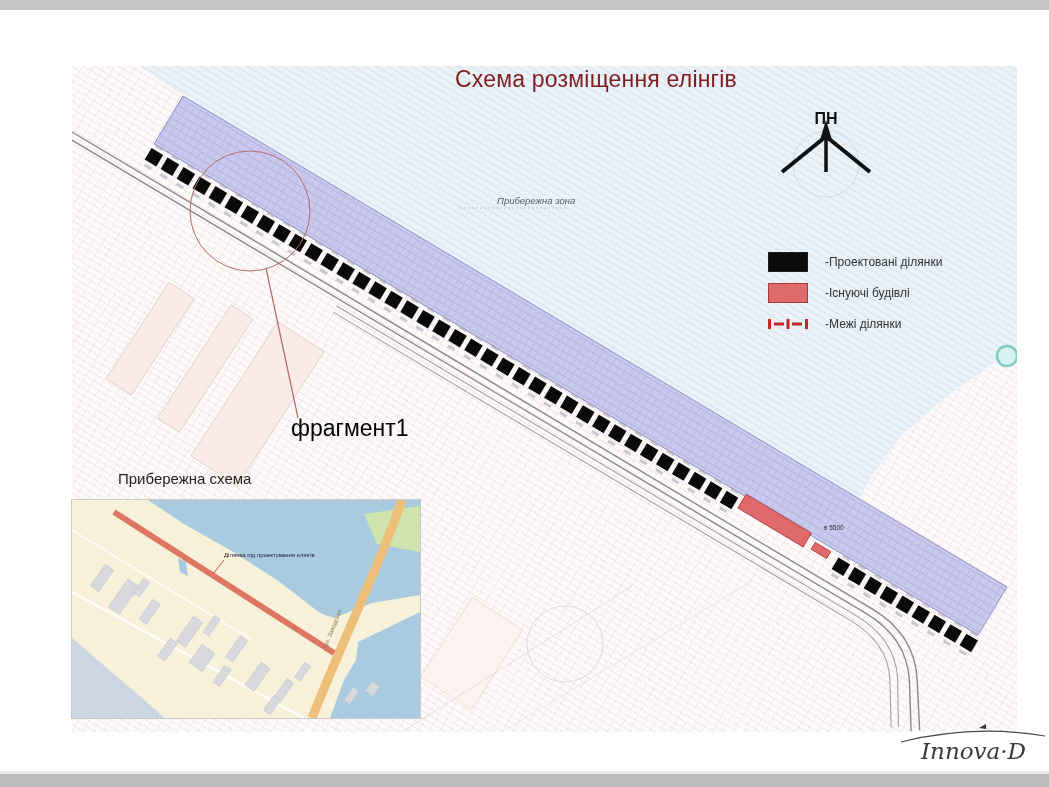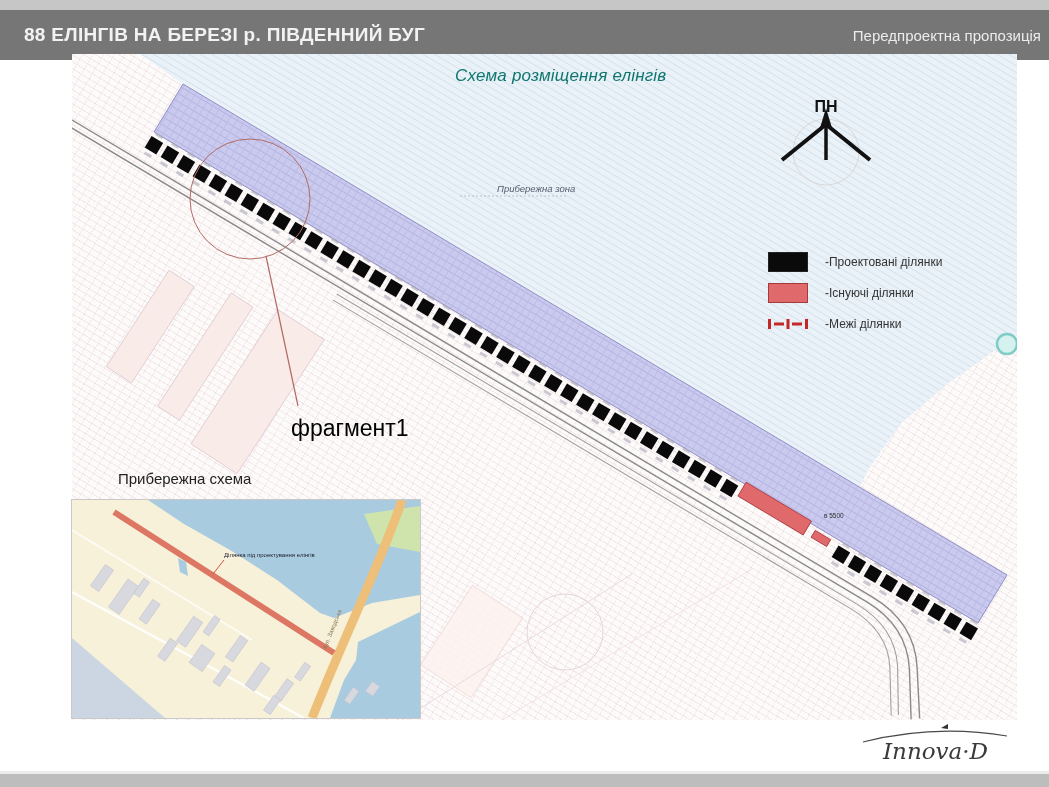--- a/index.html
+++ b/index.html
@@ -6,61 +6,57 @@
   .page{position:relative;width:1049px;height:787px;background:#ffffff;overflow:hidden;
         font-family:"Liberation Sans",sans-serif;}
   
   .top-strip{position:absolute;left:0;top:0;width:1049px;height:10px;background:#c6c6c6;}
   .header{position:absolute;left:0;top:10px;width:1049px;height:50px;background:#767676;
           display:flex;align-items:center;justify-content:space-between;box-sizing:border-box;
           padding:0 8px 0 24px;}
   .header .title{color:#f2f2f2;font-size:19px;font-weight:600;letter-spacing:.3px;}
   .header .subtitle{color:#ececec;font-size:15px;font-weight:400;}
   
-  .map-area{position:absolute;left:72px;top:54px;width:945px;height:666px;
+  .map-area{position:absolute;left:72px;top:66px;width:945px;height:666px;
     background:
       repeating-linear-gradient(31deg, rgba(214,160,160,0.20) 0 1px, rgba(0,0,0,0) 1px 6px),
       repeating-linear-gradient(121deg, rgba(190,170,215,0.16) 0 1px, rgba(0,0,0,0) 1px 9px),
       #fdfbfa; text-align: right;}
   .map-svg{position:absolute;left:0;top:0;}
-  .map-title{position:absolute;left:455px;top:66px;font-size:17px;color:#0f766e;letter-spacing:.2px;font-style:italic;}
+  .map-title{position:absolute;left:455px;top:66px;font-size:23px;color:#7f1d1d;letter-spacing:.2px;}
   .fragment-label{position:absolute;left:291px;top:415px;font-size:23px;color:#000000;}
   .inset-title{position:absolute;left:118px;top:470px;font-size:15px;color:#222;}
   .inset{position:absolute;left:72px;top:500px;width:348px;height:218px;background:#f7f1da;
          outline:1px solid #c9c9c9;}
   
   .legend{position:absolute;left:768px;top:252px;width:255px;}
   .legend-title{font-size:15px;color:#222;margin:8px 0 16px 42px;}
   .legend-row{display:flex;align-items:center;margin-bottom:11px;height:20px;}
   .swatch{display:inline-block;width:40px;height:20px;margin-right:17px;box-sizing:border-box;}
   .swatch.sw1{border:1px solid #222;}
   .swatch.sw2{border:1px solid #a33b3b;}
   .swatch.sw3{border:1px solid #7575b5;}
   .legend-label{font-size:12px;color:#333;}
   .dashdot{display:inline-block;width:40px;height:20px;margin-right:17px;}
   .legend-row.r4{margin-top:4px;}
   
-  .logo{position:absolute;left:855px;top:720px;width:156px;height:52px;}
+  .logo{position:absolute;left:893px;top:720px;width:156px;height:52px;}
   .logo-text{position:absolute;left:28px;top:18px;width:128px;
              font-family:"DejaVu Serif",serif;font-style:italic;font-size:23px;color:#3a3a3a;}
   
   .bottom-line{position:absolute;left:0;top:771px;width:1049px;height:3px;background:#ececec;}
   .bottom-bar{position:absolute;left:0;top:774px;width:1049px;height:13px;background:#bdbdbd;}
 </style>
 </head>
 <body>
 
 <div class="page">
 
   <div class="top-strip"></div>
 
-  <div class="header">
-    <span class="title">88 ЕЛІНГІВ НА БЕРЕЗІ р. ПІВДЕННИЙ БУГ</span>
-    <span class="subtitle">Передпроектна пропозиція</span>
-  </div>
 
   <div class="map-area">
     <svg class="map-svg" width="945" height="666" viewBox="0 0 945 666">
       <defs>
         <pattern id="waterPat" width="6" height="6" patternUnits="userSpaceOnUse" patternTransform="rotate(30.8)">
           <rect width="6" height="6" fill="#eaf2f8"></rect>
           <rect width="6" height="1" fill="#d2e2ef"></rect>
         </pattern>
         <pattern id="bandPat" width="7" height="7" patternUnits="userSpaceOnUse" patternTransform="rotate(30.8)">
           <rect width="7" height="7" fill="#cacaef"></rect>
@@ -266,21 +262,21 @@
   <div class="map-title">Схема розміщення елінгів</div>
   <div class="fragment-label">фрагмент1</div>
 
   <div class="legend">
     <div class="legend-row">
       <span class="swatch sw1" style="background-color: rgb(10, 10, 10);"></span>
       <span class="legend-label">-Проектовані ділянки</span>
     </div>
     <div class="legend-row">
       <span class="swatch sw2" style="background-color: rgb(224, 105, 107);"></span>
-      <span class="legend-label">-Існуючі ділянки</span>
+      <span class="legend-label">-Існуючі будівлі</span>
     </div>
     <div class="legend-row r4">
       <span class="dashdot">
         <svg width="40" height="20" viewBox="0 0 40 20">
           <g fill="#c42727">
             <rect x="0" y="5" width="3" height="10"></rect>
             <rect x="6" y="8.5" width="10" height="3"></rect>
             <rect x="18.5" y="5" width="3" height="10"></rect>
             <rect x="24" y="8.5" width="10" height="3"></rect>
             <rect x="37" y="5" width="3" height="10"></rect>

